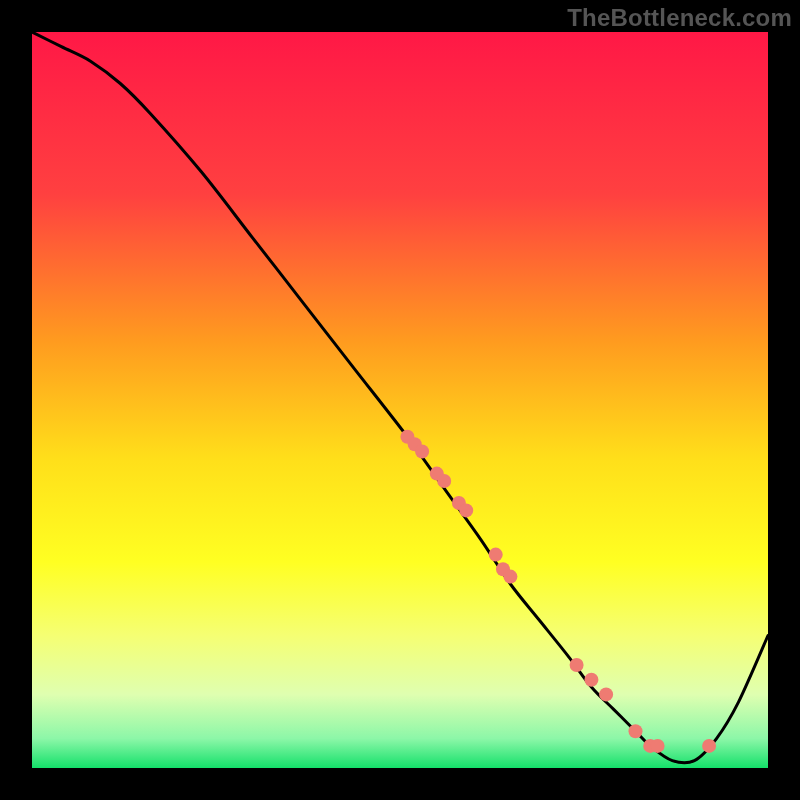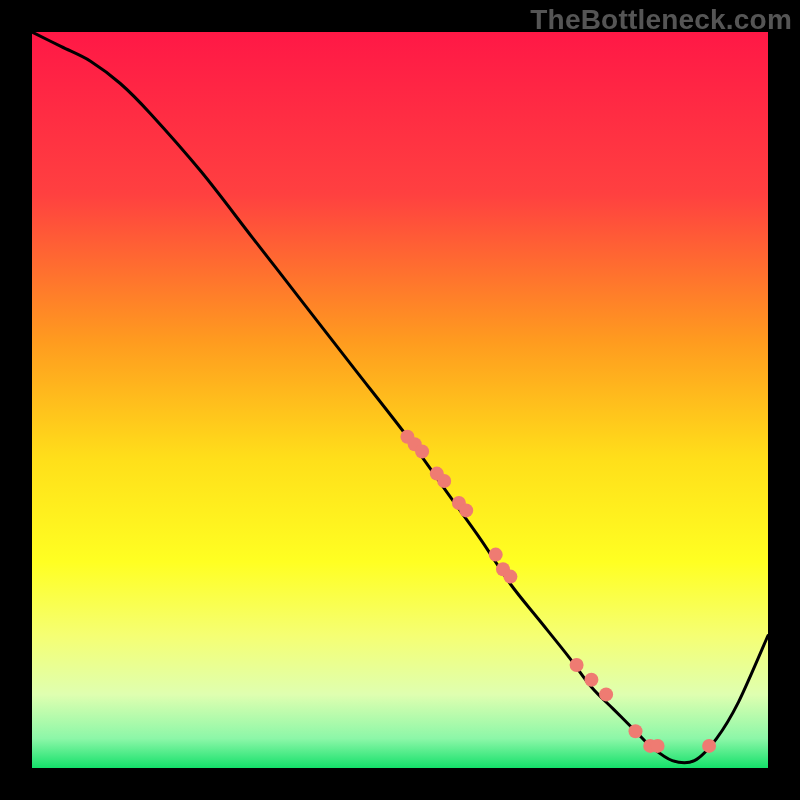--- a/index.html
+++ b/index.html
@@ -13,21 +13,21 @@
   }
   .frame {
     position: relative;
     width: 800px;
     height: 800px;
   }
   .watermark {
     position: absolute;
     top: 4px;
     right: 8px;
-    font-size: 28px;
+    font-size: 24px;
     font-weight: 600;
     color: #555;
     z-index: 10;
     letter-spacing: 0.2px;
   }
   .plot-area {
     position: absolute;
     left: 32px;
     top: 32px;
     width: 736px;

